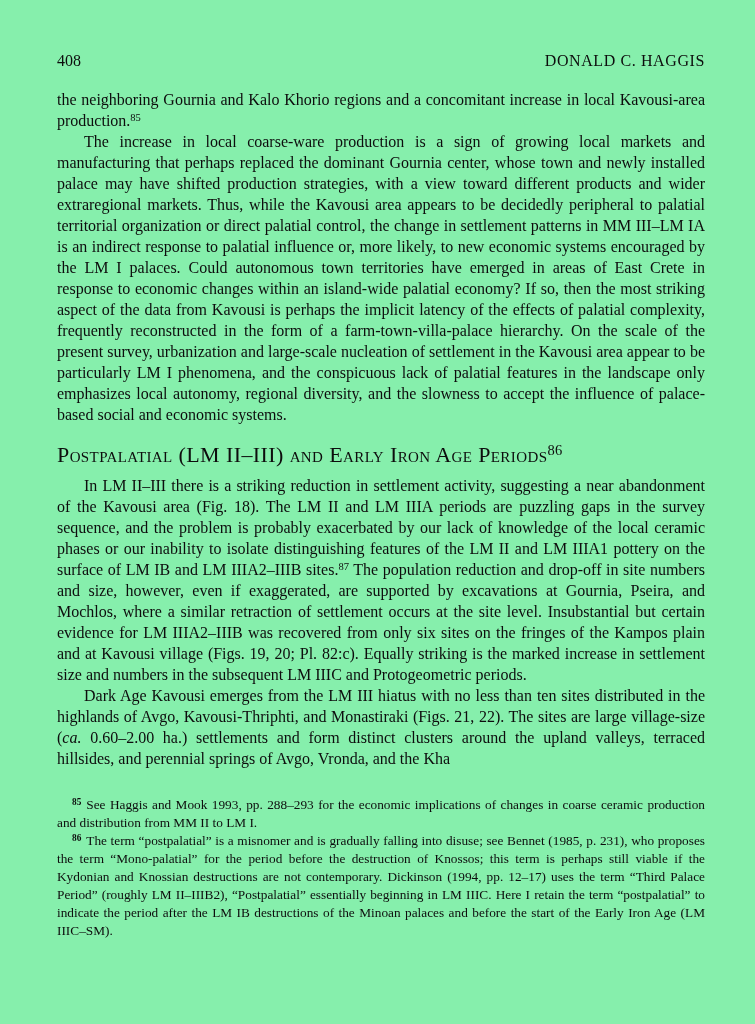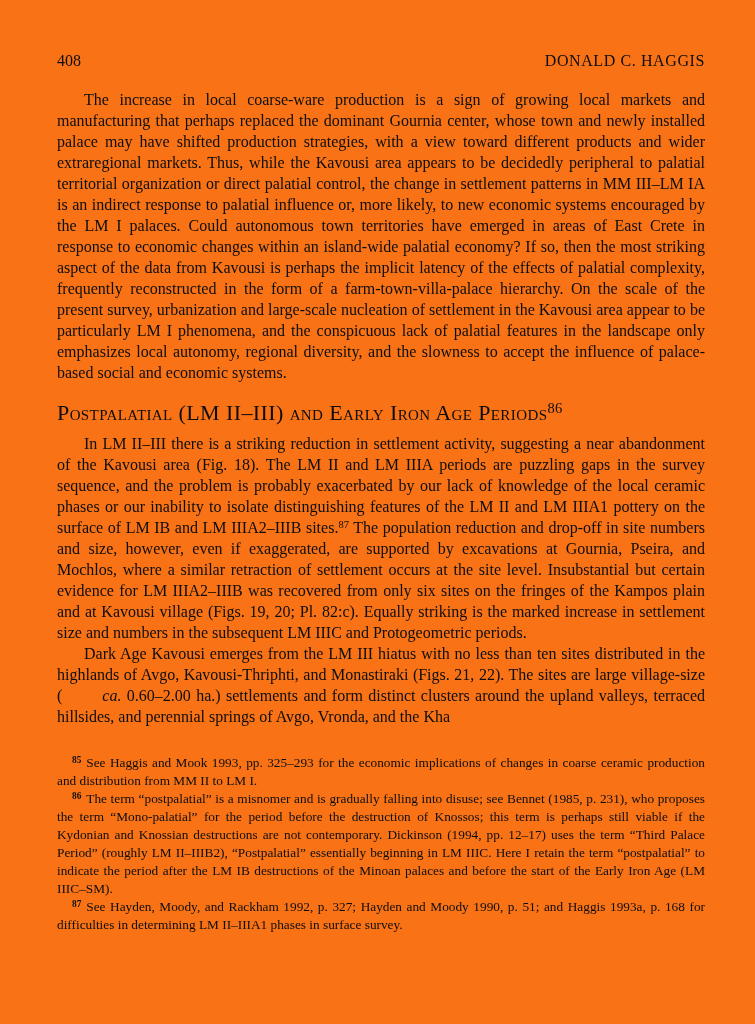--- a/index.html
+++ b/index.html
@@ -5,21 +5,21 @@
   html, body {
     margin: 0;
     padding: 0;
     background: #e8e8e8;
   }
   .page {
     position: relative;
     width: 755px;
     height: 1024px;
     margin: 0 auto;
-    background: #f97316;
+    background: #86efac;
     color: #0d0d0d;
     font-family: "Liberation Serif", "DejaVu Serif", serif;
     overflow: hidden;
     box-sizing: border-box;
   }
   .content {
     position: absolute;
     left: 57px;
     top: 52px;
     width: 648px;
@@ -63,21 +63,21 @@
   }
   h2.section-heading {
     margin: 19px 0 9px 0;
     font-size: 22px;
     font-weight: normal;
     font-variant: small-caps;
     letter-spacing: 0.4px;
     line-height: 22px;
     text-align: left;
   }
-  .italic { font-style: italic; margin-left: 40px; }
+  .italic { font-style: italic; }
   .footnotes {
     margin-top: 27px;
     font-size: 13.3px;
     line-height: 18px;
     text-align: justify;
   }
   .footnotes p {
     margin: 0;
     text-indent: 15px;
   }
@@ -97,35 +97,35 @@
 <div class="page">
   <div class="content">
 
     <div class="running-header">
       <span class="page-number">408</span>
       <span class="running-head">DONALD C. HAGGIS</span>
     </div>
 
     <div class="body-text">
 
+      <p><span>the neighboring Gournia and Kalo Khorio regions and a concomitant increase in local Kavousi-area production.</span><sup class="fn-ref">85</sup></p>
 
       <p class="indent"><span>The increase in local coarse-ware production is a sign of growing local markets and manufacturing that perhaps replaced the dominant Gournia center, whose town and newly installed palace may have shifted production strategies, with a view toward different products and wider extraregional markets.  Thus, while the Kavousi area appears to be decidedly peripheral to palatial territorial organization or direct palatial control, the change in settlement patterns in MM III–LM IA is an indirect response to palatial influence or, more likely, to new economic systems encouraged by the LM I palaces.  Could autonomous town territories have emerged in areas of East Crete in response to economic changes within an island-wide palatial economy?  If so, then the most striking aspect of the data from Kavousi is perhaps the implicit latency of the effects of palatial complexity, frequently reconstructed in the form of a farm-town-villa-palace hierarchy.  On the scale of the present survey, urbanization and large-scale nucleation of settlement in the Kavousi area appear to be particularly LM I phenomena, and the conspicuous lack of palatial features in the landscape only emphasizes local autonomy, regional diversity, and the slowness to accept the influence of palace-based social and economic systems.</span></p>
 
       <h2 class="section-heading"><span>Postpalatial (LM II–III) and Early Iron Age Periods</span><sup class="fn-ref">86</sup></h2>
 
       <p class="indent"><span>In LM II–III there is a striking reduction in settlement activity, suggesting a near abandonment of the Kavousi area (Fig. 18).  The LM II and LM IIIA periods are puzzling gaps in the survey sequence, and the problem is probably exacerbated by our lack of knowledge of the local ceramic phases or our inability to isolate distinguishing features of the LM II and LM IIIA1 pottery on the surface of LM IB and LM IIIA2–IIIB sites.</span><sup class="fn-ref">87</sup><span> The population reduction and drop-off in site numbers and size, however, even if exaggerated, are supported by excavations at Gournia, Pseira, and Mochlos, where a similar retraction of settlement occurs at the site level.  Insubstantial but certain evidence for LM IIIA2–IIIB was recovered from only six sites on the fringes of the Kampos plain and at Kavousi village (Figs. 19, 20; Pl. 82:c).  Equally striking is the marked increase in settlement size and numbers in the subsequent LM IIIC and Protogeometric periods.</span></p>
 
       <p class="indent"><span>Dark Age Kavousi emerges from the LM III hiatus with no less than ten sites distributed in the highlands of Avgo, Kavousi-Thriphti, and Monastiraki (Figs. 21, 22).  The sites are large village-size (</span><span class="italic">ca.</span><span> 0.60–2.00 ha.) settlements and form distinct clusters around the upland valleys, terraced hillsides, and perennial springs of Avgo, Vronda, and the Kha</span></p>
 
     </div>
 
     <div class="footnotes">
 
-      <p><sup class="fn-num">85</sup><span>See Haggis and Mook 1993, pp. 325–293 for the economic implications of changes in coarse ceramic production and distribution from MM II to LM I.</span></p>
+      <p><sup class="fn-num">85</sup><span>See Haggis and Mook 1993, pp. 288–293 for the economic implications of changes in coarse ceramic production and distribution from MM II to LM I.</span></p>
 
       <p><sup class="fn-num">86</sup><span>The term “postpalatial” is a misnomer and is gradually falling into disuse; see Bennet (1985, p. 231), who proposes the term “Mono-palatial” for the period before the destruction of Knossos; this term is perhaps still viable if the Kydonian and Knossian destructions are not contemporary.  Dickinson (1994, pp. 12–17) uses the term “Third Palace Period” (roughly LM II–IIIB2), “Postpalatial” essentially beginning in LM IIIC.  Here I retain the term “postpalatial” to indicate the period after the LM IB destructions of the Minoan palaces and before the start of the Early Iron Age (LM IIIC–SM).</span></p>
 
-      <p><sup class="fn-num">87</sup><span>See Hayden, Moody, and Rackham 1992, p. 327; Hayden and Moody 1990, p. 51; and Haggis 1993a, p. 168 for difficulties in determining LM II–IIIA1 phases in surface survey.</span></p>
 
     </div>
 
   </div>
 </div>
 
 </body></html>

